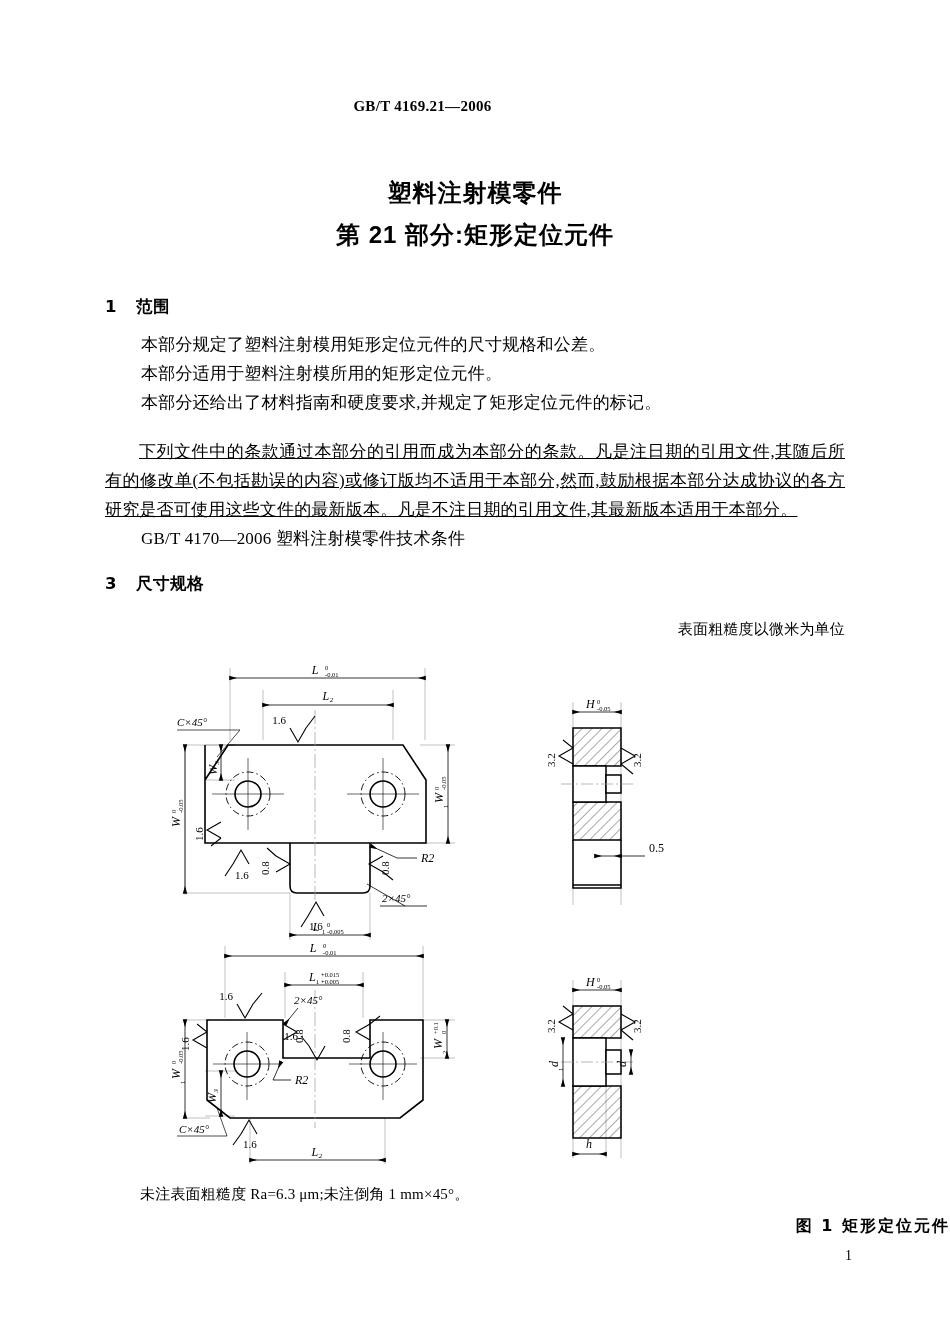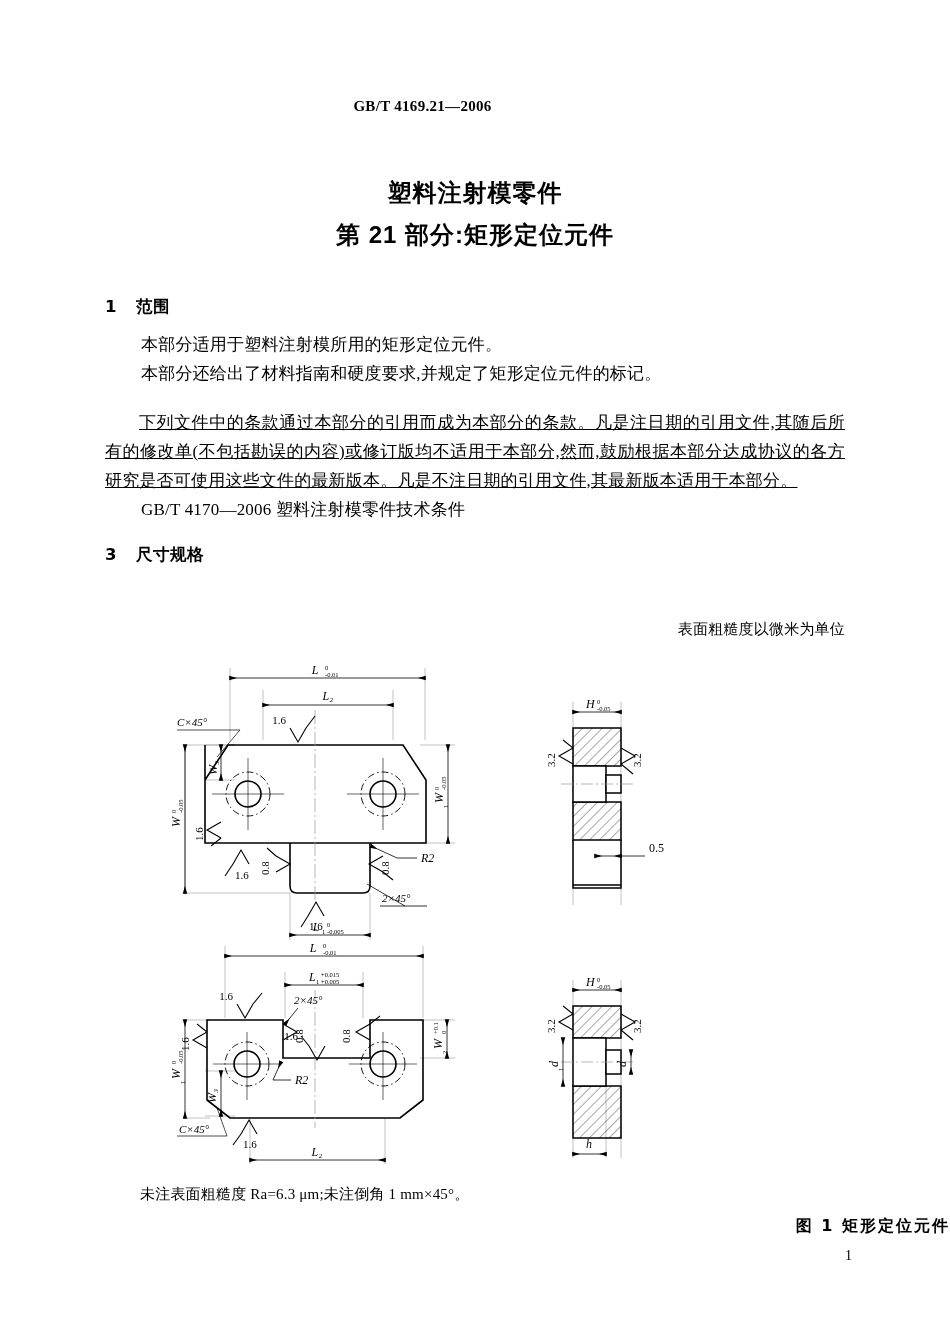--- a/index.html
+++ b/index.html
@@ -88,20 +88,21 @@
   <div class="doc-title">
     <div>塑料注射模零件</div>
     <div>第 21 部分:矩形定位元件</div>
   </div>
 
   <div class="content">
 
     <h2 class="clause">
       <span class="num">1</span><span>范围</span>
     </h2>
+    <p class="para hang">本部分规定了塑料注射模用矩形定位元件的尺寸规格和公差。</p>
     <p class="para hang">本部分适用于塑料注射模所用的矩形定位元件。</p>
     <p class="para hang">本部分还给出了材料指南和硬度要求,并规定了矩形定位元件的标记。</p>
 
     <div class="gap-md"></div>
 
     <p class="para indent">下列文件中的条款通过本部分的引用而成为本部分的条款。凡是注日期的引用文件,其随后所有的修改单(不包括勘误的内容)或修订版均不适用于本部分,然而,鼓励根据本部分达成协议的各方研究是否可使用这些文件的最新版本。凡是不注日期的引用文件,其最新版本适用于本部分。</p>
     <p class="para hang mono-ref">GB/T 4170—2006   塑料注射模零件技术条件</p>
 
     <div class="gap-md"></div>
 

